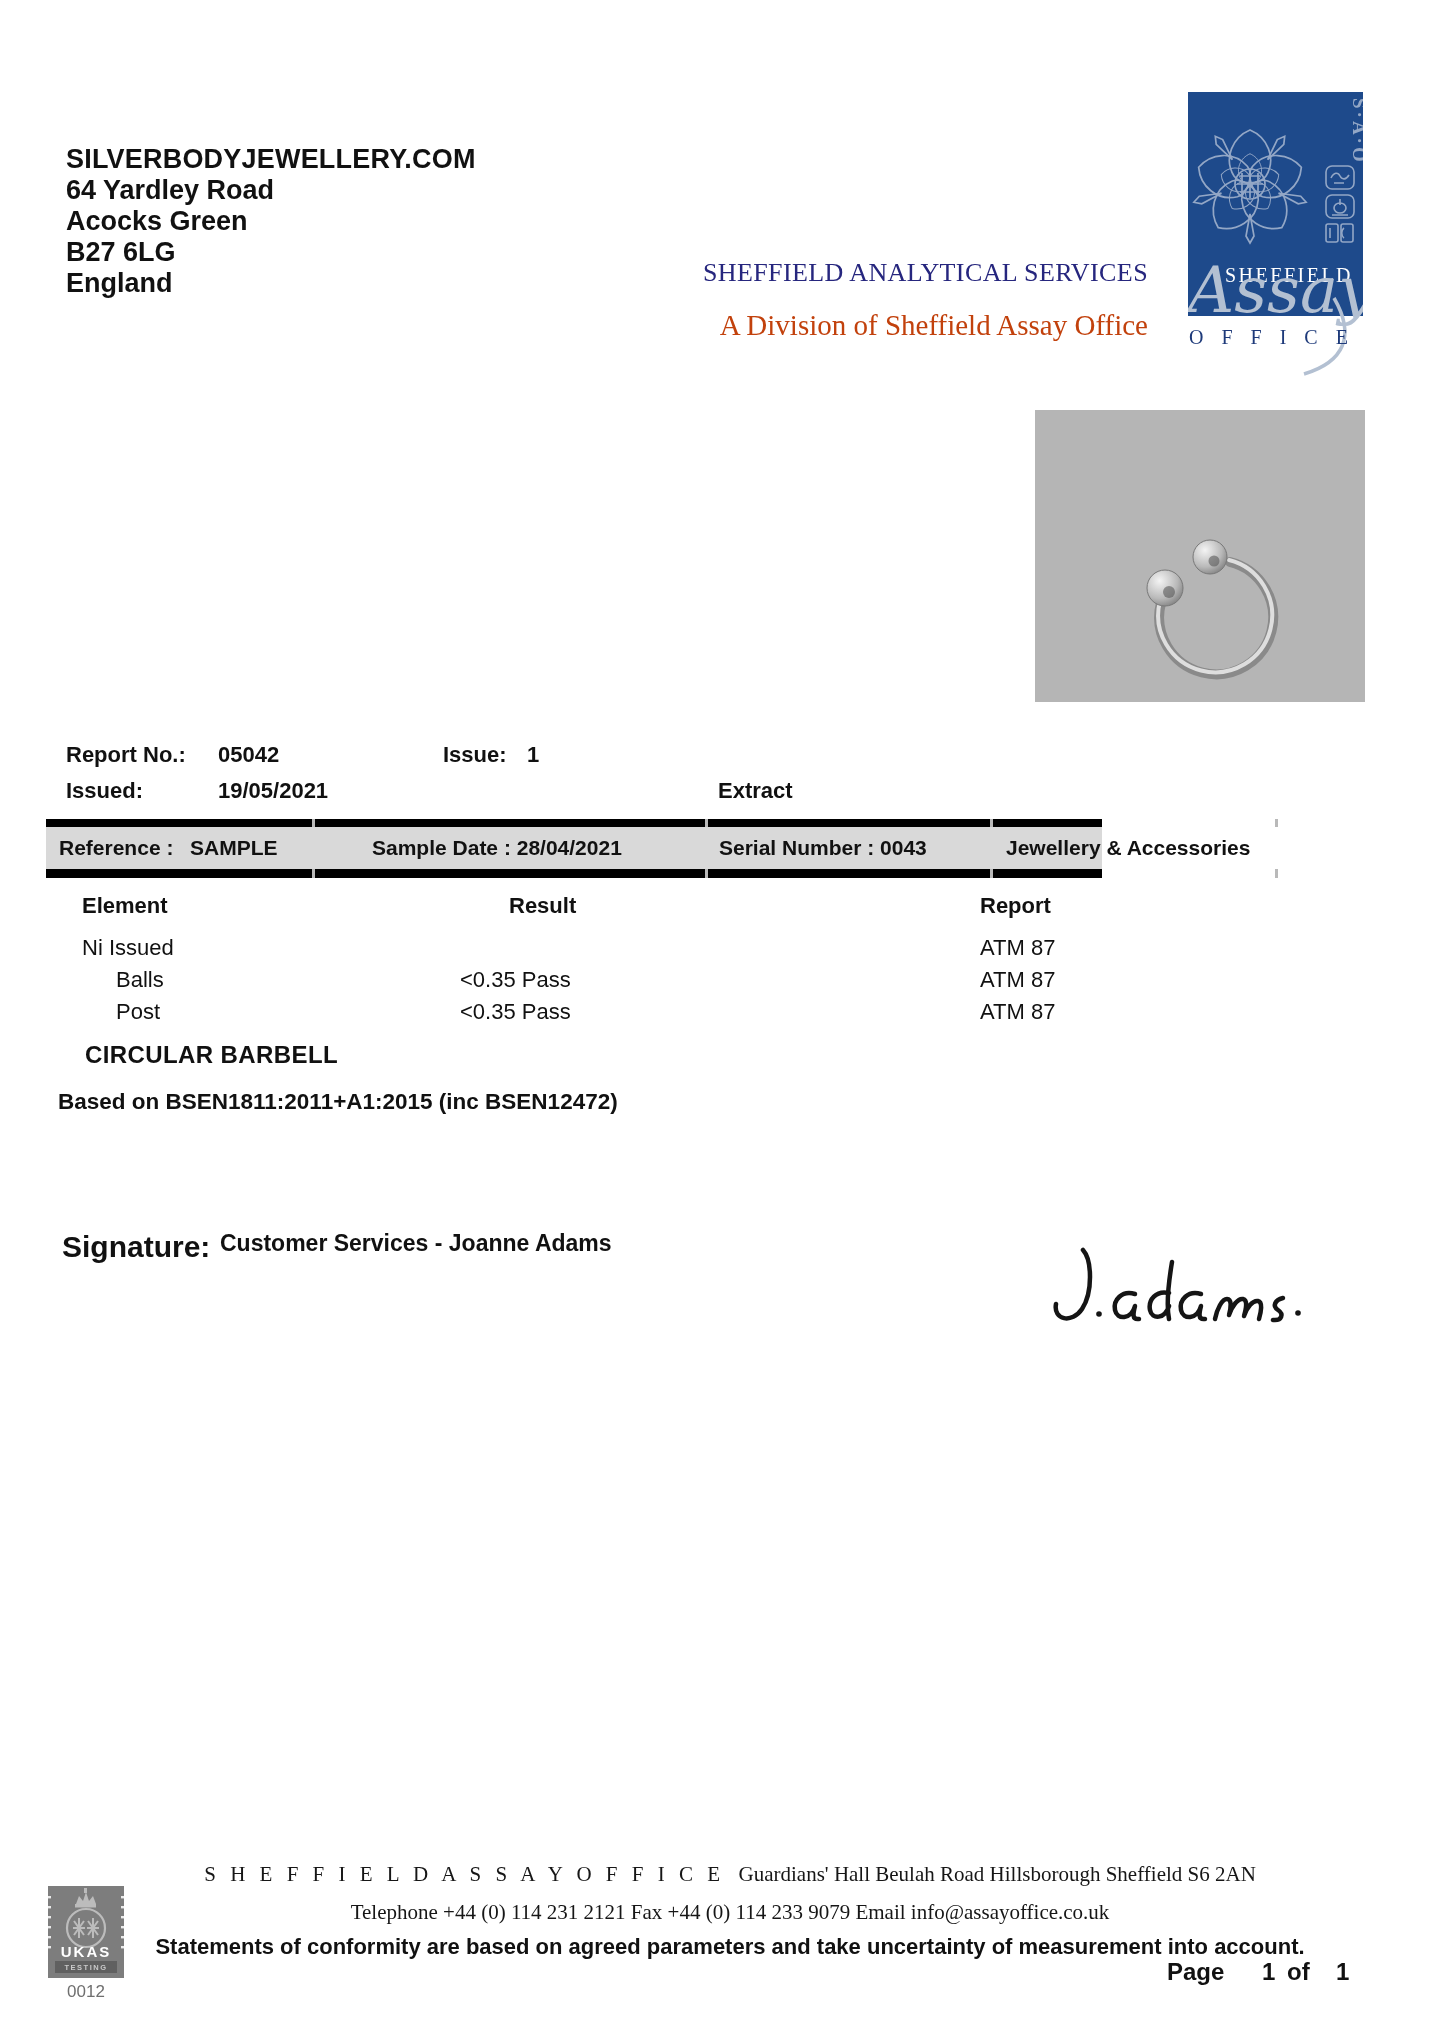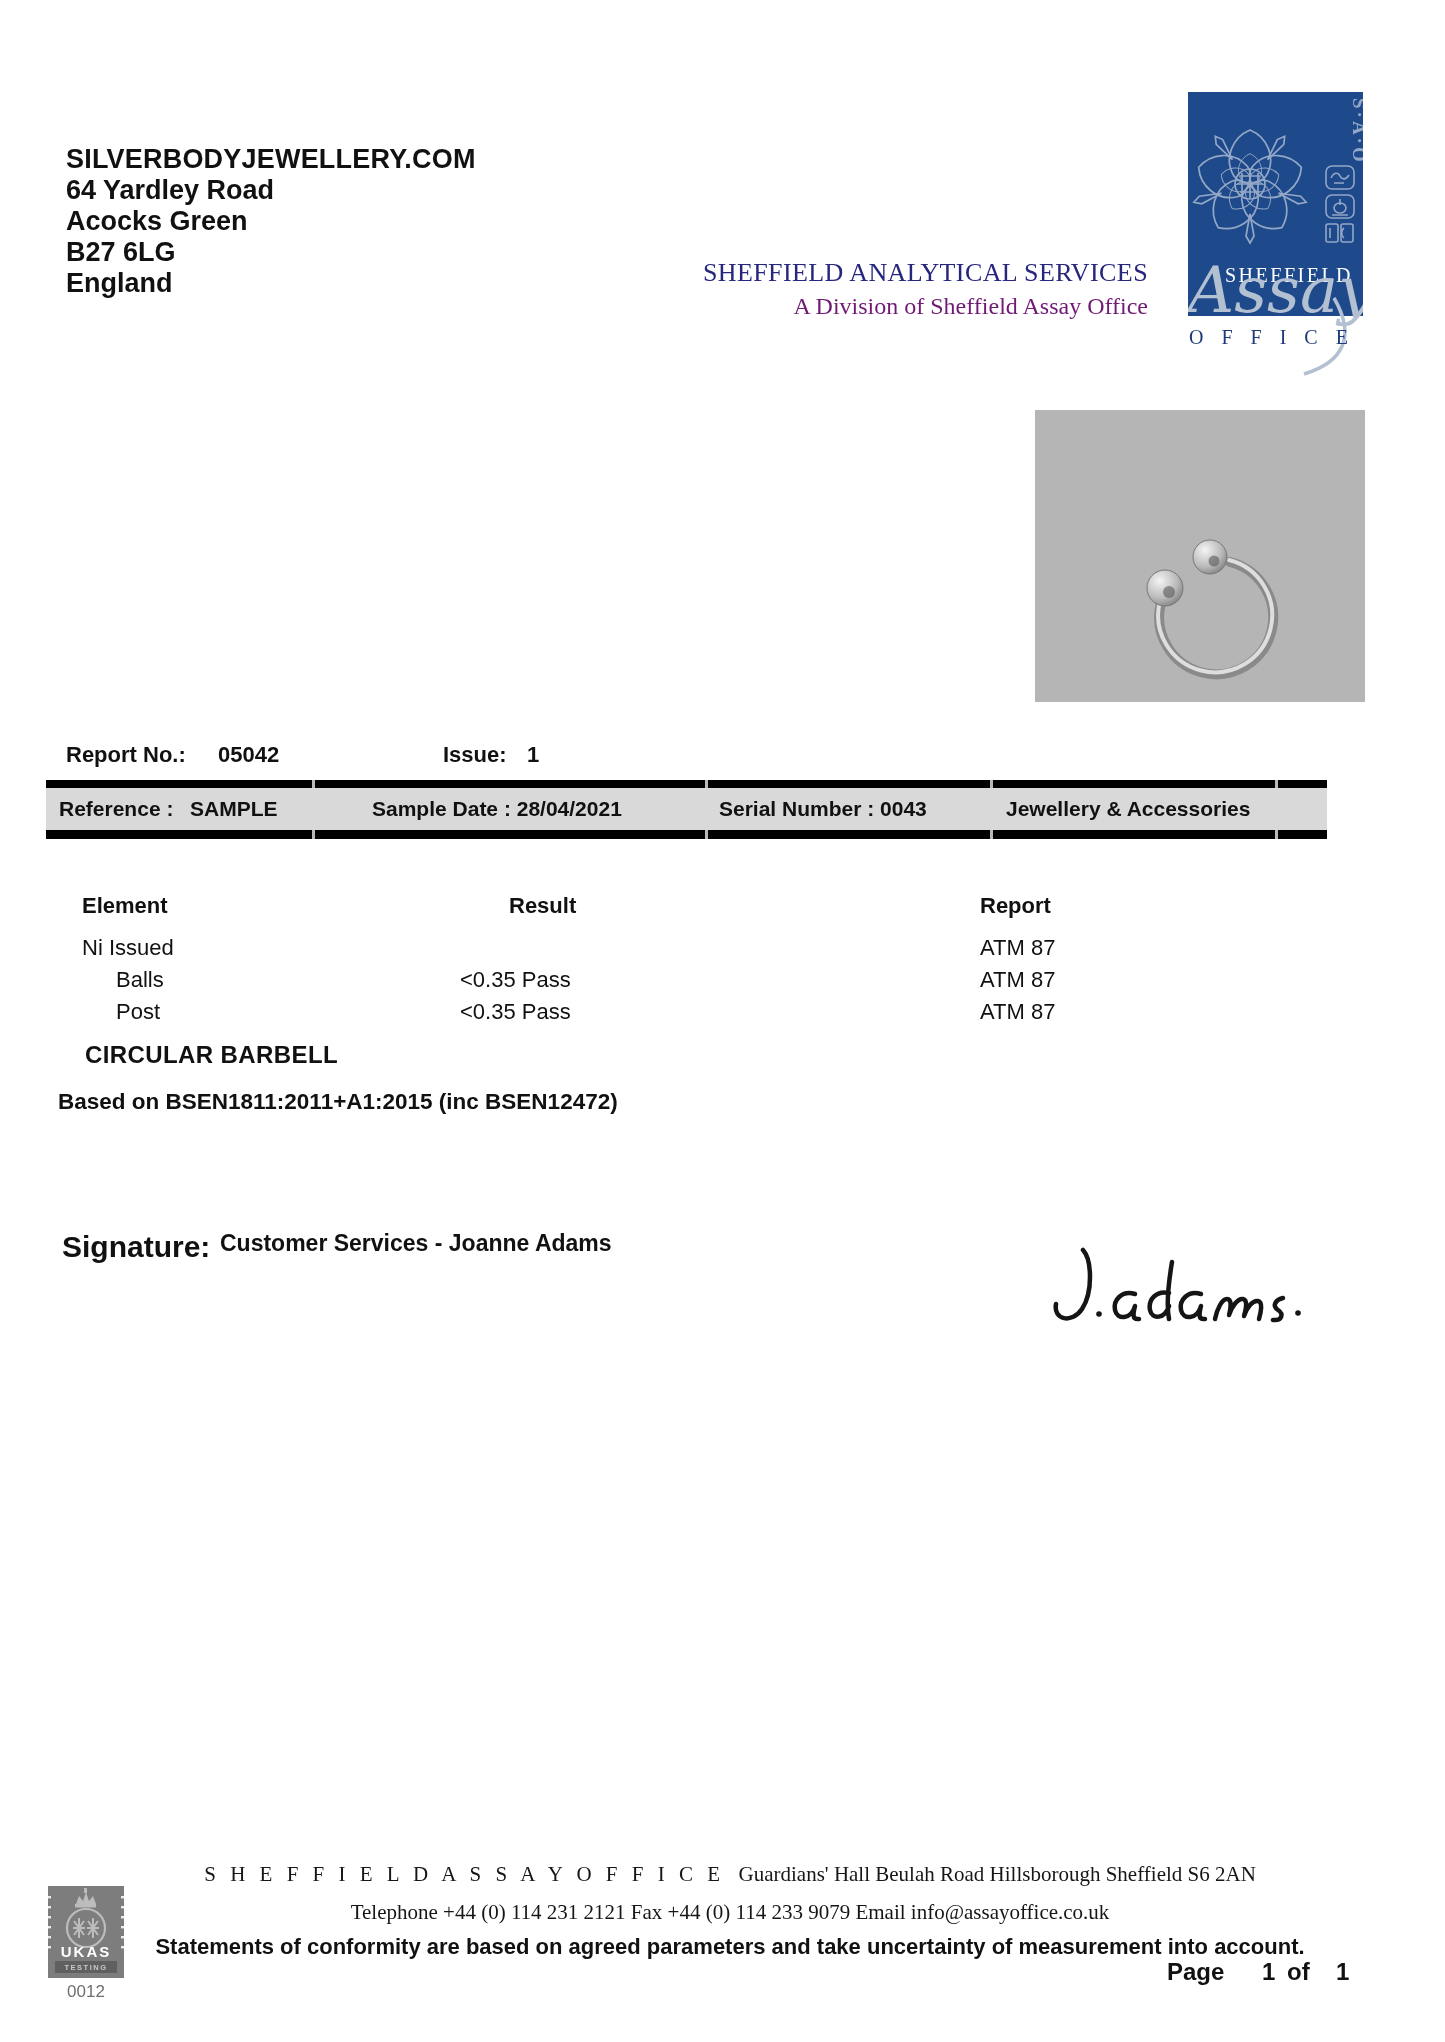--- a/index.html
+++ b/index.html
@@ -7,31 +7,31 @@
         font-family:"Liberation Sans",sans-serif;color:#111;overflow:hidden;}
   .abs{position:absolute;}
 
   
   .sender{left:66px;top:144px;font-weight:700;font-size:27px;line-height:31px;}
   .sender .nm{font-size:27px;letter-spacing:.2px;}
 
   
   .org{left:560px;top:258px;width:588px;text-align:right;font-family:"Liberation Serif","DejaVu Serif",serif;}
   .org-name{font-size:26px;color:#26267e;letter-spacing:.4px;}
-  .org-div{font-size:24px;margin-top:5px;color:#701a75;}
+  .org-div{font-size:29px;margin-top:21px;color:#c2410c;}
 
   
   .meta{font-size:22px;font-weight:700;white-space:nowrap;}
   .m-rlabel{left:66px;top:742px;} .m-rno{left:218px;top:742px;}
   .m-ilabel{left:443px;top:742px;} .m-ino{left:527px;top:742px;}
   .m-islabel{left:66px;top:778px;} .m-idate{left:218px;top:778px;}
   .m-extract{left:718px;top:778px;}
 
   
-  .refbar{left:46px;top:780px;width:1281px;height:59px;}
+  .refbar{left:46px;top:819px;width:1056px;height:59px;}
   .refbar .bar-top{position:absolute;top:0;left:0;right:0;height:8px;background:#000;}
   .refbar .bar-bot{position:absolute;bottom:0;left:0;right:0;height:9px;background:#000;}
   .refbar .bar-body{position:absolute;top:8px;bottom:9px;left:0;right:0;background:#d9d9d9;}
   .refbar .gap{position:absolute;width:3px;height:8px;background:#b9b9b9;}
   .refbar .gap.b{height:9px;}
   .refbar span{position:absolute;top:17px;font-size:21px;font-weight:700;white-space:nowrap;}
   .r-ref{left:13px;} .r-sample{left:144px;} .r-date{left:326px;} .r-serial{left:673px;} .r-cat{left:960px;}
 
   
   .results{left:46px;top:893px;width:1334px;height:135px;font-size:22px;}

